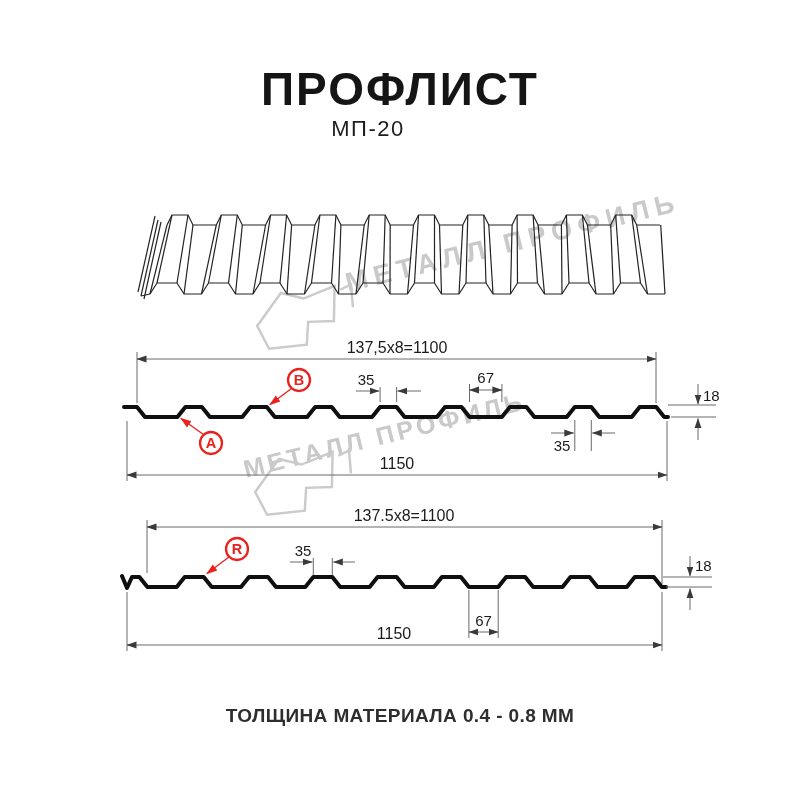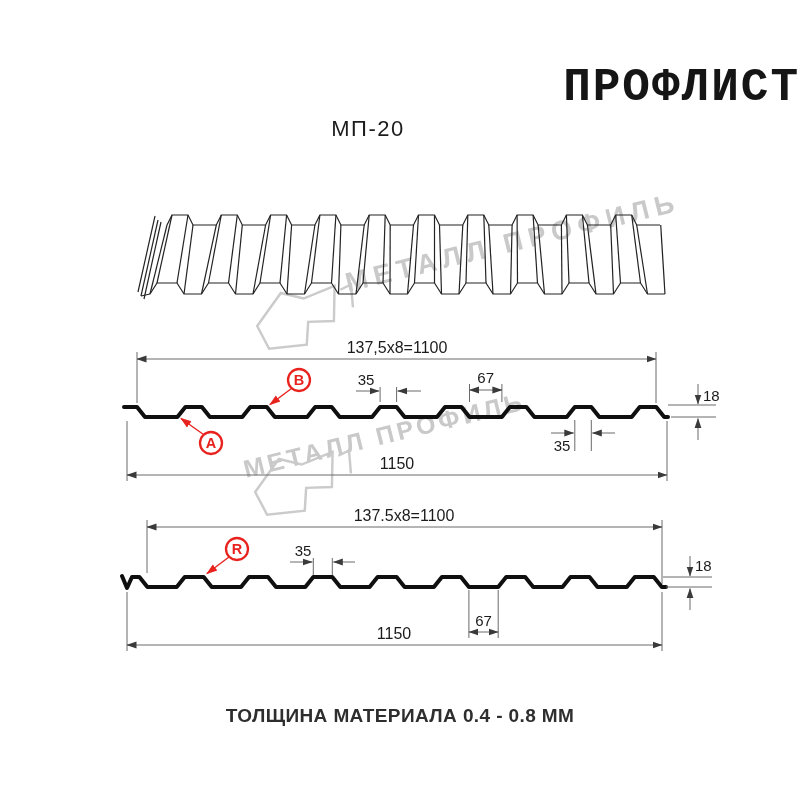--- a/index.html
+++ b/index.html
@@ -1,19 +1,19 @@
 <!DOCTYPE html>
 <html><head>
 <meta charset="utf-8">
 <style>
   html,body{margin:0;padding:0;background:#ffffff;}
   .page{position:relative;width:800px;height:800px;background:#fff;overflow:hidden;
         font-family:"Liberation Sans",sans-serif;}
-  .title{position:absolute;top:62px;left:0;width:800px;text-align:right;margin:0;
-         font-size:46px;font-weight:800;letter-spacing:2px;color:#151515;font-family:Liberation Mono, monospace;}
+  .title{position:absolute;top:62px;left:0;width:800px;text-align:center;margin:0;
+         font-size:46px;font-weight:800;letter-spacing:2px;color:#151515;}
   .subtitle{position:absolute;top:116px;left:0;width:736px;text-align:center;
          font-size:22px;font-weight:500;letter-spacing:1.5px;color:#1c1c1c;}
   .footer{position:absolute;top:705px;left:0;width:800px;text-align:center;
          font-size:19px;font-weight:600;letter-spacing:0.4px;color:#2e2e2e;}
   svg.drawing{position:absolute;top:185px;left:0;}
   .profile{fill:none;stroke:#0f0f0f;stroke-width:4;stroke-linejoin:round;stroke-linecap:round;}
   .dims line{stroke:#6a6a6a;stroke-width:1;}
   .dims text{fill:#1b1b1b;font-size:15px;font-family:"Liberation Sans",sans-serif;}
   .dims text.big{font-size:16px;}
   .mid{text-anchor:middle;}

